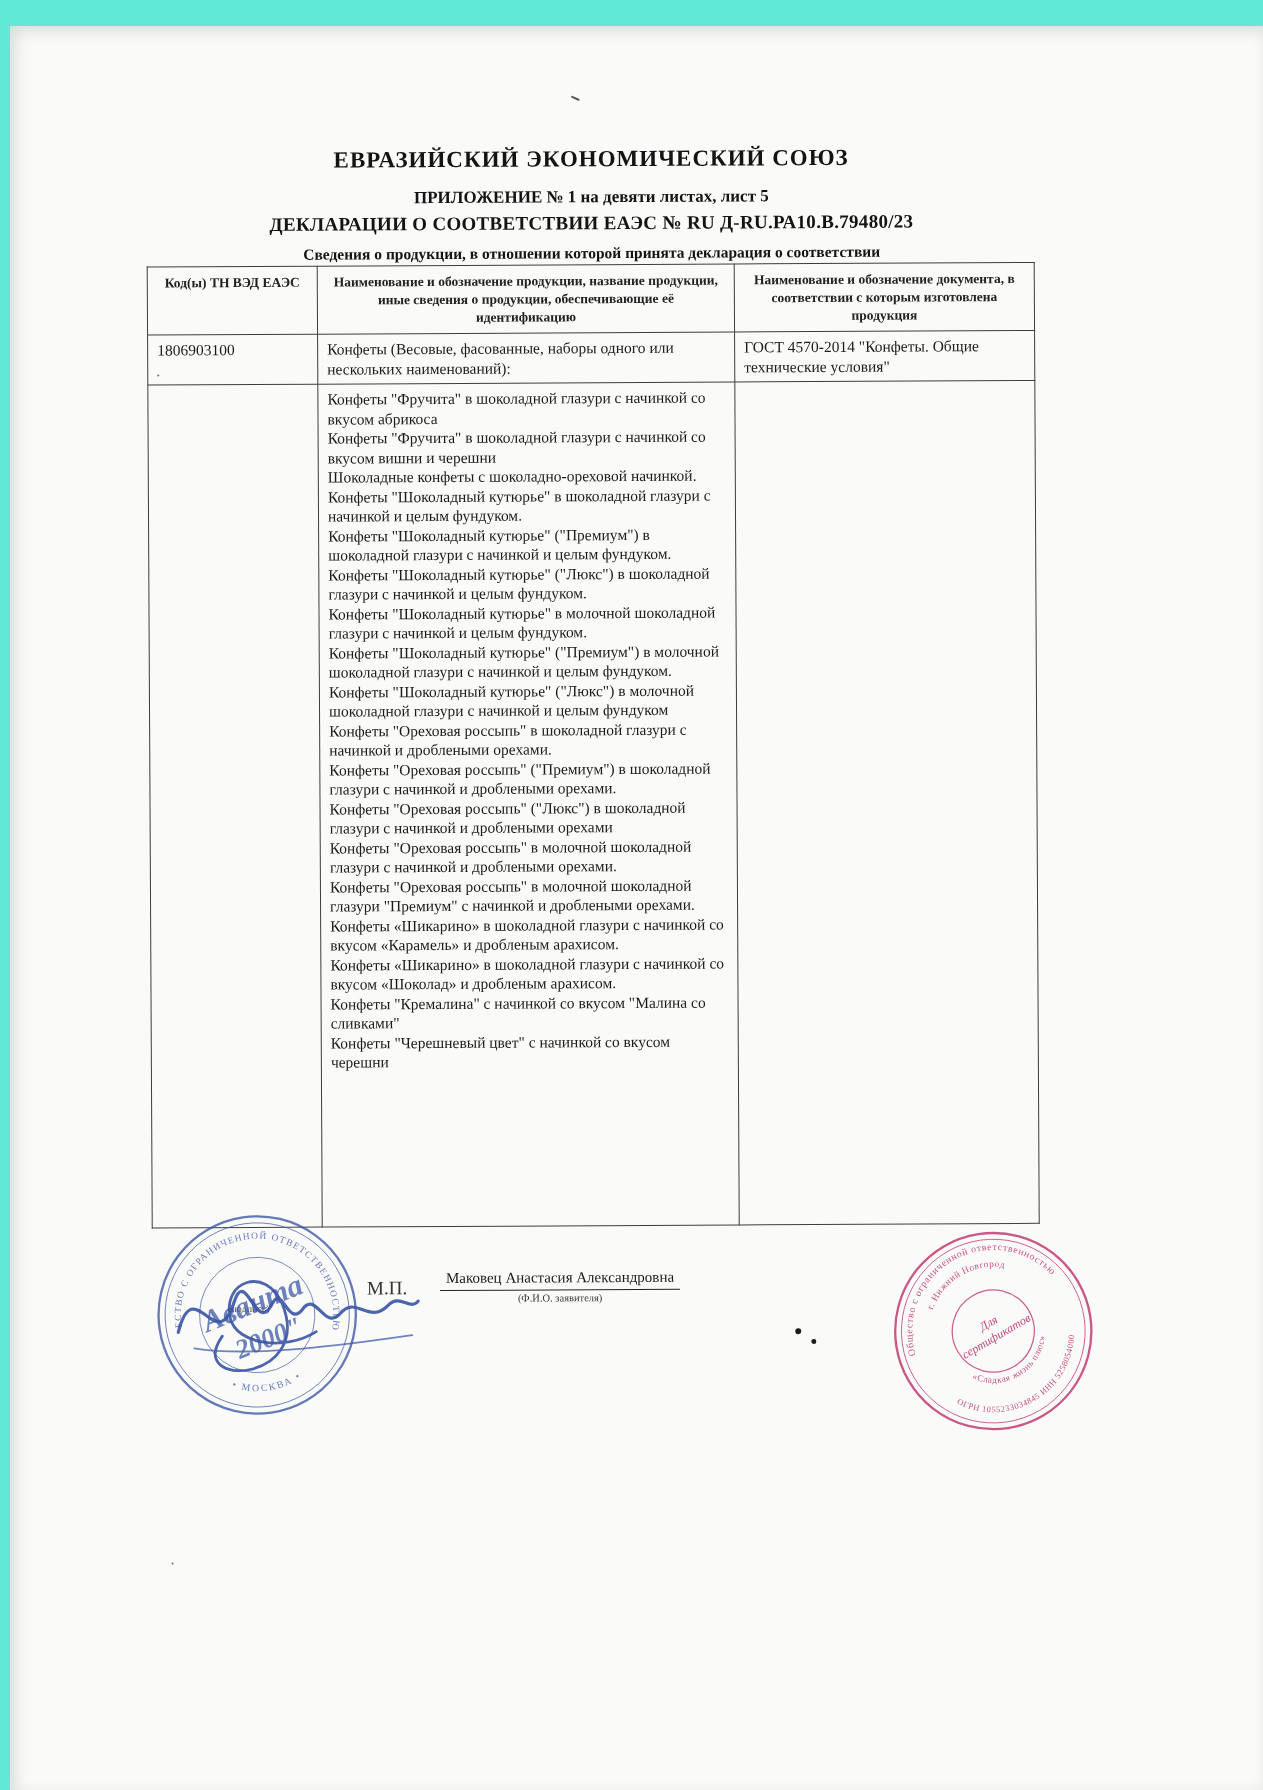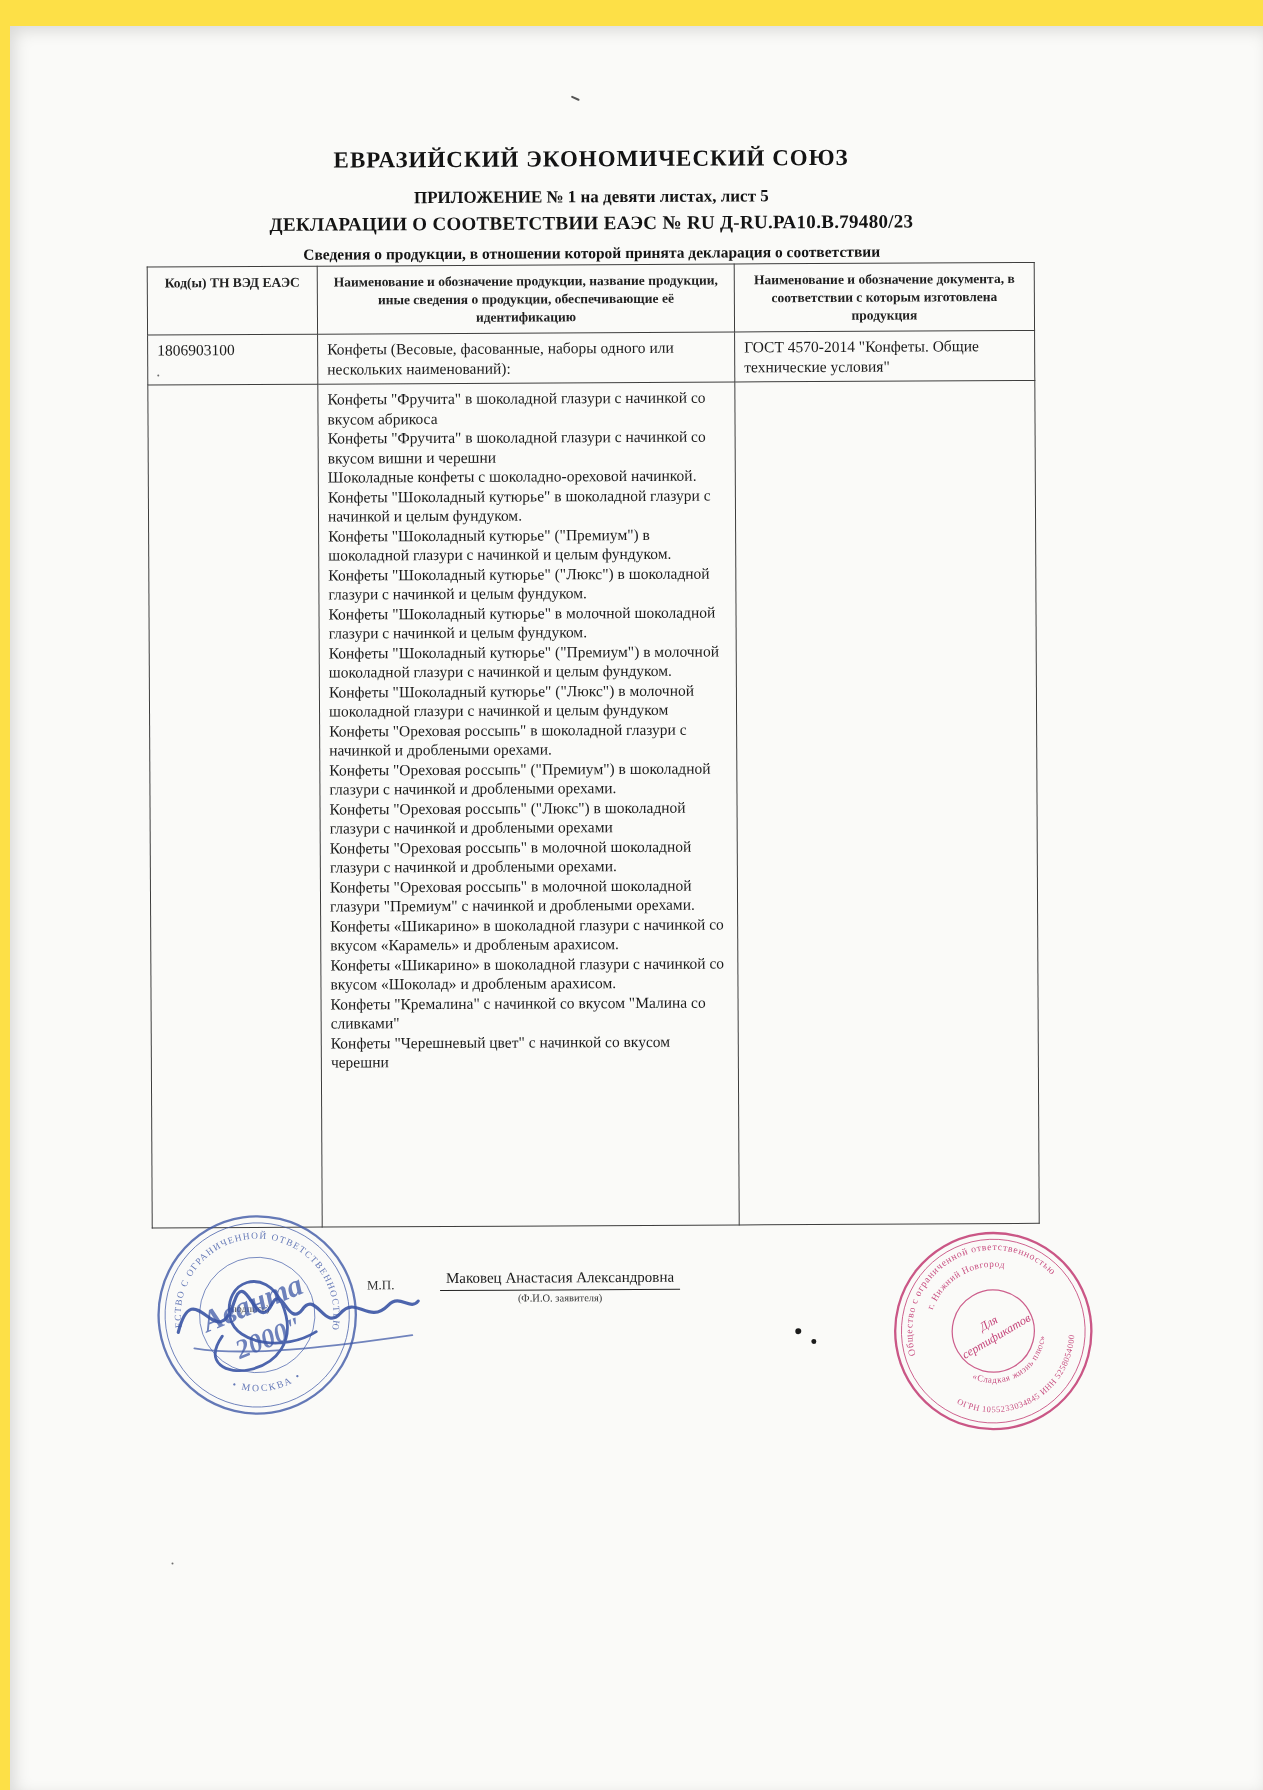--- a/index.html
+++ b/index.html
@@ -1,19 +1,19 @@
 <!DOCTYPE html>
 <html><head>
 <meta charset="utf-8">
 <style>
   * { margin:0; padding:0; box-sizing:border-box; }
   html,body { background:#b9b9b9; }
   #canvas {
     position:relative; width:1263px; height:1790px;
-    background:#fde047; overflow:hidden;
+    background:#5eead4; overflow:hidden;
     font-family:"Liberation Serif", serif; color:#1c1c1c;
   }
   .page {
     position:absolute; left:10px; top:26px; width:1253px; height:1764px;
     background:#fafaf8;
     box-shadow: inset 5px 5px 16px rgba(0,0,0,.13);
   }
   #content { position:absolute; left:0; top:0; width:1263px; height:1790px; transform:rotate(-0.3deg); }
 
   .title { position:absolute; left:150px; width:890px; text-align:center; font-weight:bold; color:#141414; }
@@ -26,21 +26,21 @@
     position:absolute; left:150px; top:264px; width:887px;
     border-collapse:collapse; table-layout:fixed;
   }
   .decl th, .decl td { border:1px solid #3e3e3e; vertical-align:top; }
   .decl th { font-size:13.5px; font-weight:bold; text-align:center; line-height:1.32; padding:7px 10px; color:#222; }
   .decl td { font-size:15.5px; line-height:19.5px; padding:5px 9px; }
   .code-cell { font-size:15px; padding-left:6px;margin-left:40px; }
   .products { white-space:pre-line; }
   .row-products td { height:843px; }
 
-  .footer-mp { position:absolute; left:365px; top:1276px; font-size:13px; color:#333; }
+  .footer-mp { position:absolute; left:365px; top:1276px; font-size:19px; color:#333; }
   .sign-block { position:absolute; left:408px; top:1268px; width:300px; text-align:center; }
   .sign-name { font-size:15px; color:#1a1a1a; border-bottom:1.5px solid #222; padding:0 6px 3px 6px; display:inline-block; }
   .sign-caption { font-size:10.5px; color:#333; margin-top:2px; }
   .podpis-caption { position:absolute; left:226px; top:1301px; font-size:10px; color:#4a4a4a; }
 
   .stamp { position:absolute; }
   .stamp-left  { left:148px; top:1206px; width:214px; height:214px; transform:rotate(-8deg); opacity:.92; }
   .stamp-right { left:884px; top:1226px; width:214px; height:214px; transform:rotate(-30deg); opacity:.94; }
   .signature-svg { position:absolute; left:162px; top:1238px; width:262px; height:132px; opacity:.9; }
   .stamp svg, .signature-svg svg { width:100%; height:100%; }

